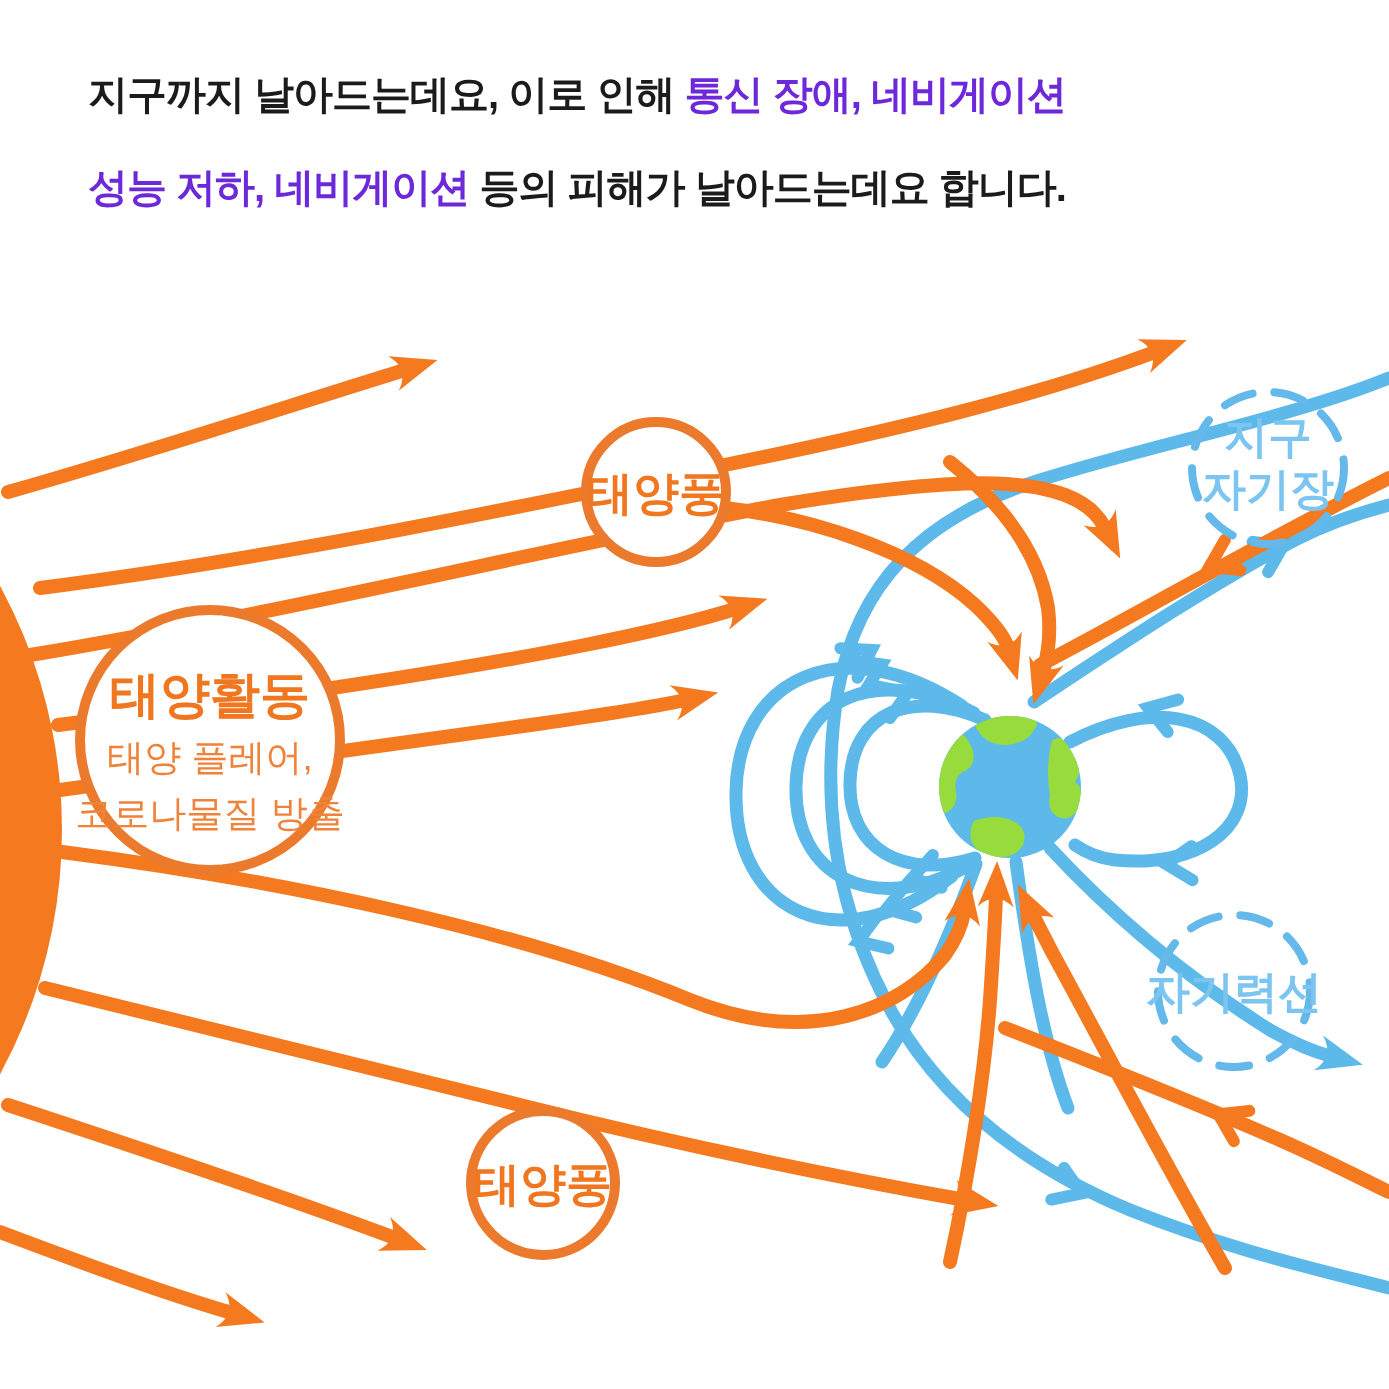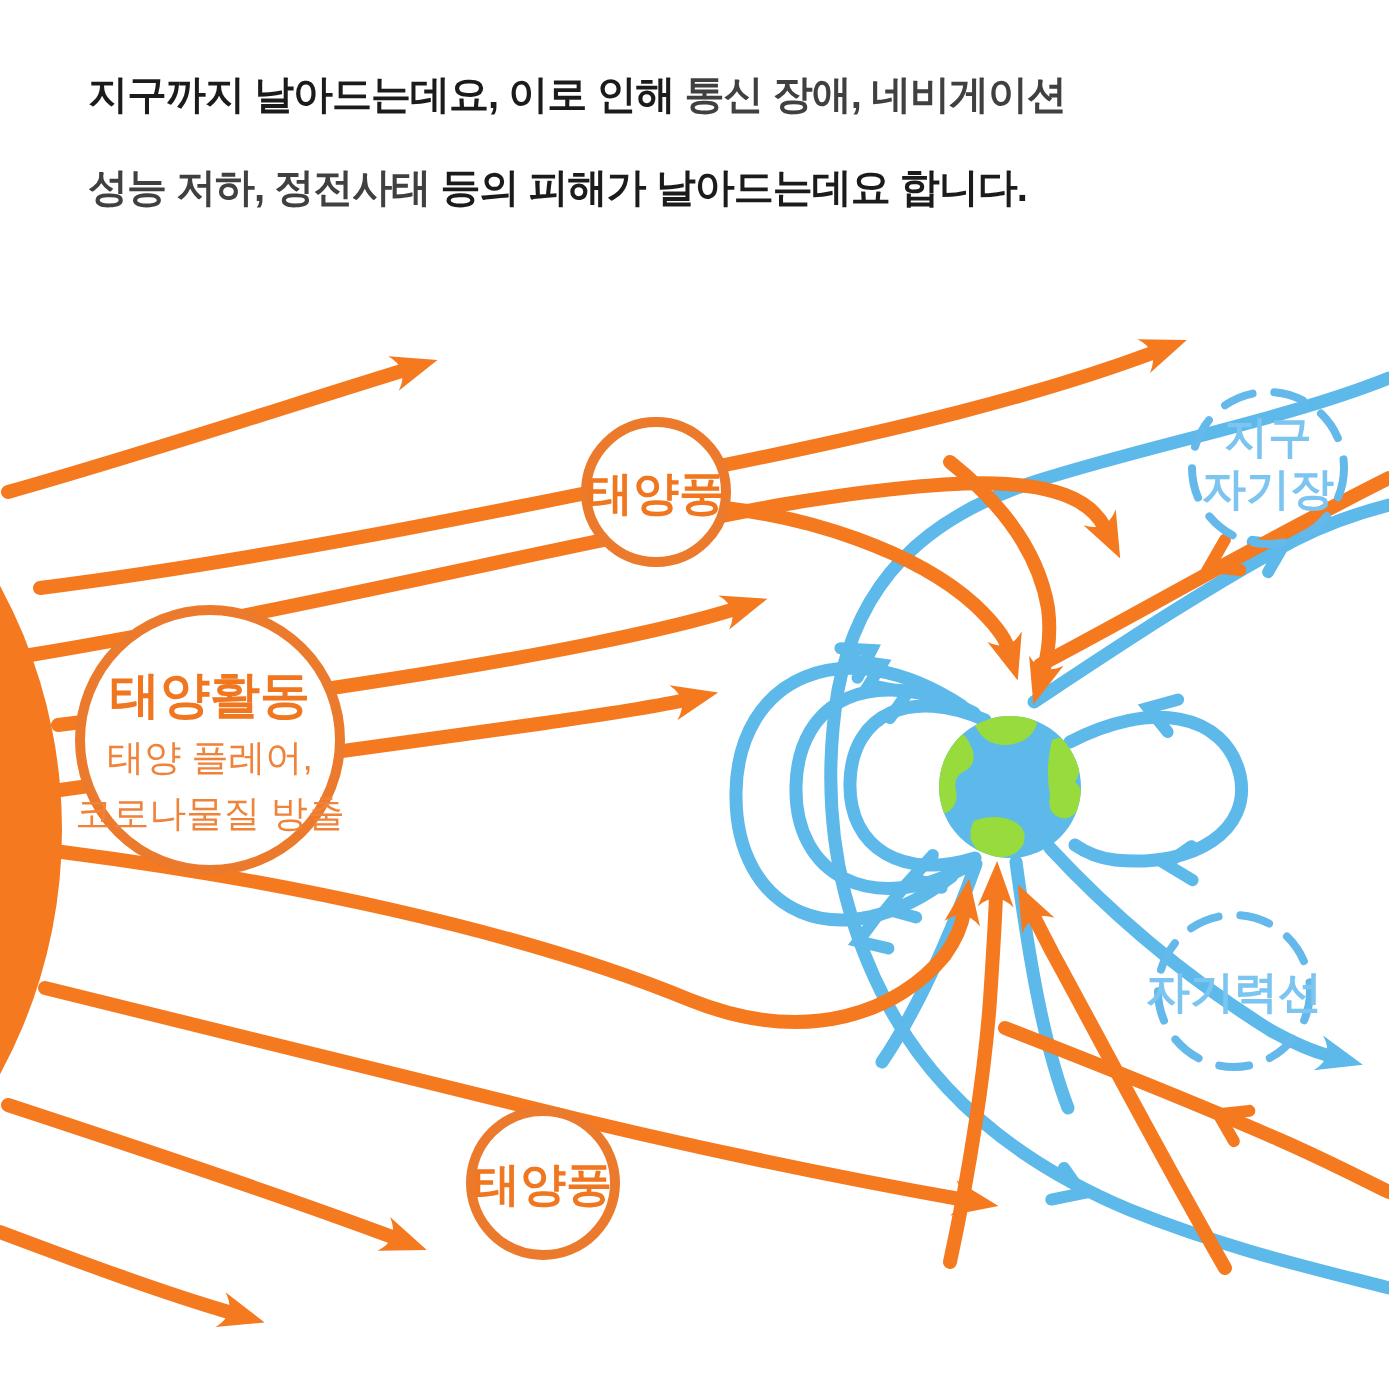--- a/index.html
+++ b/index.html
@@ -23,21 +23,21 @@
     top: 48px;
     width: 1260px;
     font-size: 40px;
     font-weight: 700;
     line-height: 93px;
     letter-spacing: -1px;
     color: #1b1b1b;
     white-space: nowrap;
   }
   .paragraph .hl {
-    color: #404040;
+    color: #6d28d9;
   }
   .diagram-svg {
     position: absolute;
     left: 0;
     top: 0;
     width: 1389px;
     height: 1389px;
   }
   svg text {
     font-family: "Liberation Sans", sans-serif;
@@ -167,17 +167,17 @@
       <circle cx="1234" cy="991" r="76" fill="none" stroke="#64b9ea" stroke-width="8" stroke-dasharray="30 22" stroke-linecap="round"></circle>
       <text x="1234" y="1007" text-anchor="middle" class="lbl-blue">자기력선</text>
     </g>
   </svg>
 
   <div class="paragraph">
     <div>
       <span>지구까지 날아드는데요, 이로 인해 </span><span class="hl">통신 장애, 네비게이션</span>
     </div>
     <div>
-      <span class="hl">성능 저하, 정전사태</span><span> 등의 피해가 날아드는데요 합니다.</span>
+      <span class="hl">성능 저하, 네비게이션</span><span> 등의 피해가 날아드는데요 합니다.</span>
     </div>
   </div>
 
 </div>
 
 </body></html>

